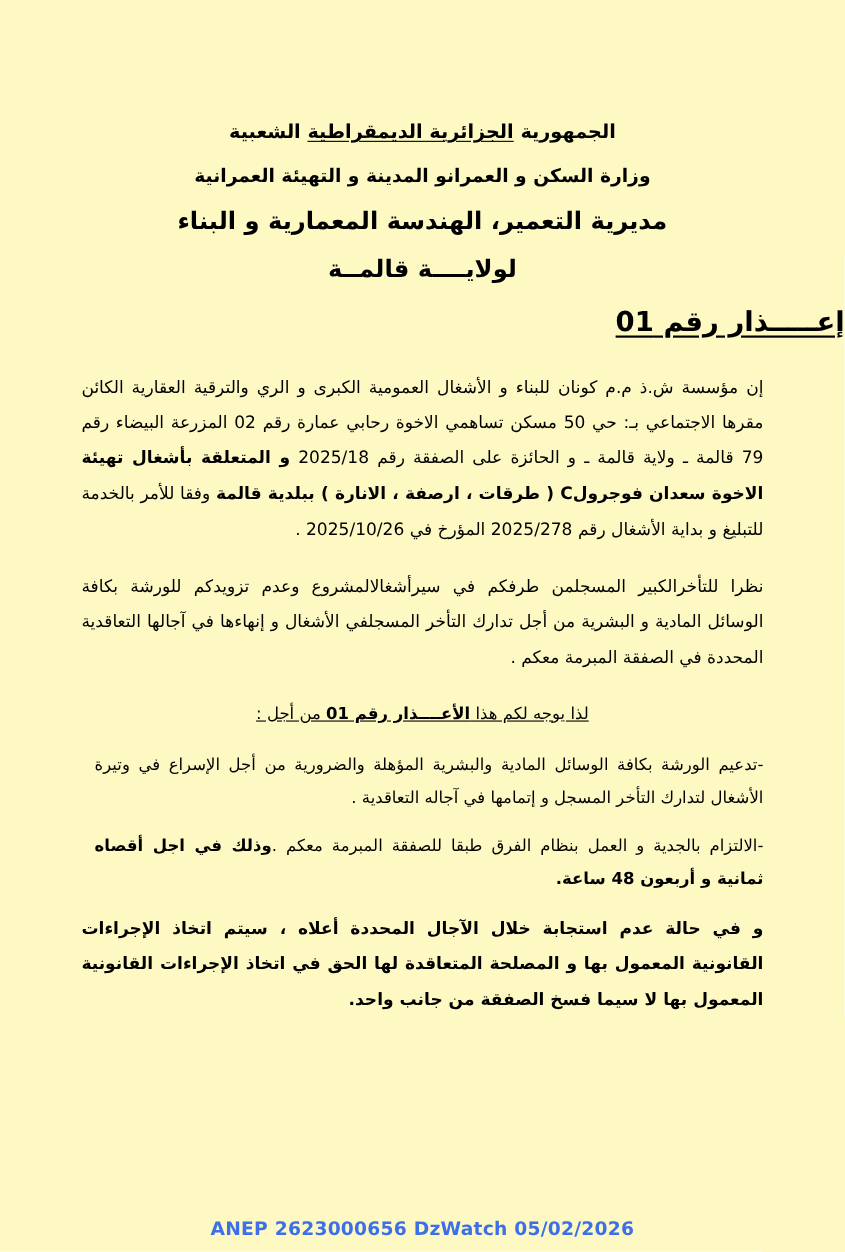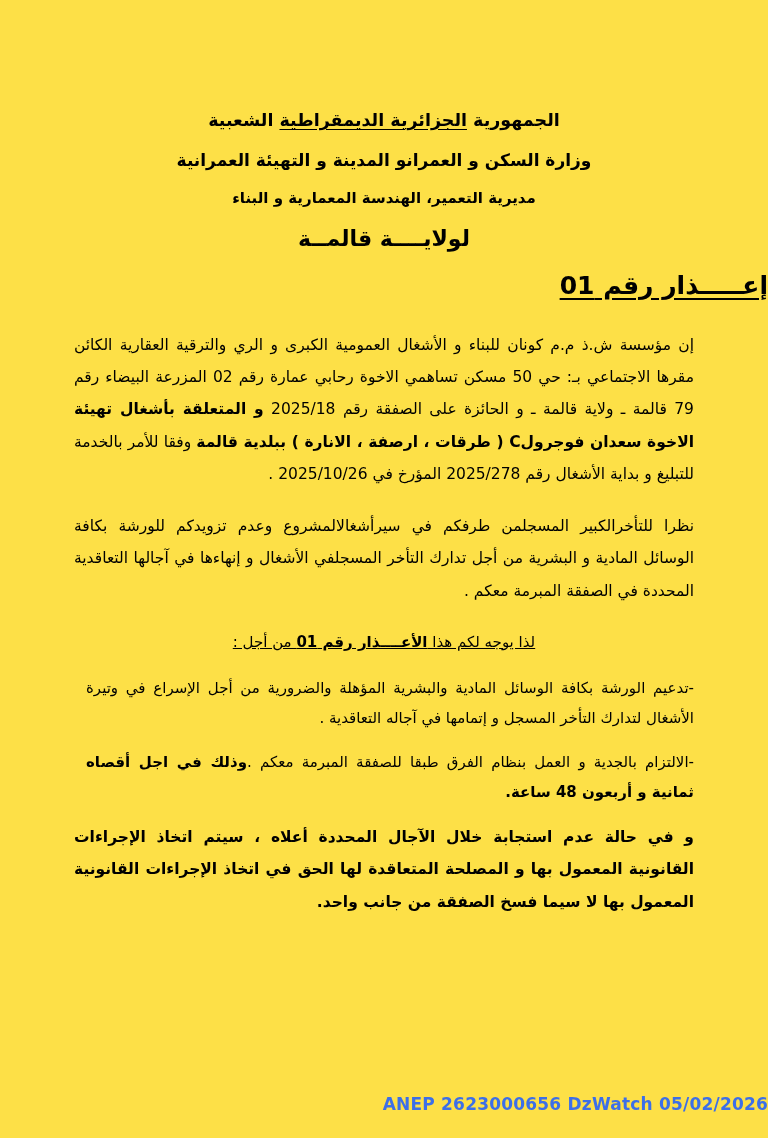--- a/index.html
+++ b/index.html
@@ -32,21 +32,21 @@
   }
   .header-line {
     font-weight: bold;
     font-size: 17.5px;
     line-height: 1.0;
     margin: 0 0 22px 0;
     direction: rtl;
     letter-spacing: 0px;
   }
   .header-line.l2 { font-size: 17px; }
-  .header-line.l3 { font-size: 15px; text-align: center; }
+  .header-line.l3 { font-size: 22px; text-align: center; }
   .header-line.l4 { font-size: 22px; }
   .u { text-decoration: underline; text-underline-offset: 3px; }
 
   
   .doc-title {
     font-weight: bold;
     font-size: 25px;
     line-height: 1.1;
     margin: 0 0 30px 0;
     direction: rtl;
@@ -97,37 +97,37 @@
     line-height: 2.1;
     text-align: justify;
     direction: rtl;
   }
 
   
   .footer {
     position: absolute;
     left: 0;
     right: 0;
-    bottom: 24px;
-    text-align: right;
+    bottom: 10px;
+    text-align: center;
     margin-top: 21px;
   }
   .footer .anep {
     display: inline-block;
     font-family: "DejaVu Sans", "Liberation Sans", sans-serif;
     font-weight: bold;
     font-size: 17px;
     letter-spacing: 0.2px;
     direction: ltr;
   }
 </style>
 </head>
 <body>
 
-<div class="page" style="background: #fde047; color: rgb(0, 0, 0);">
+<div class="page" style="background: #fef9c3; color: rgb(0, 0, 0);">
 
   <div class="header-block">
     <div class="header-line l1"><span>الجمهورية </span><span class="u">الجزائرية الديمقراطية</span><span> الشعبية</span></div>
     <div class="header-line l2">وزارة السكن و العمرانو المدينة و التهيئة العمرانية</div>
     <div class="header-line l3">مديرية التعمير، الهندسة المعمارية و البناء</div>
     <div class="header-line l4">لولايــــة قالمــة</div>
   </div>
 
   <div class="doc-title"><span class="t">إعـــــذار رقم 01</span></div>
 

